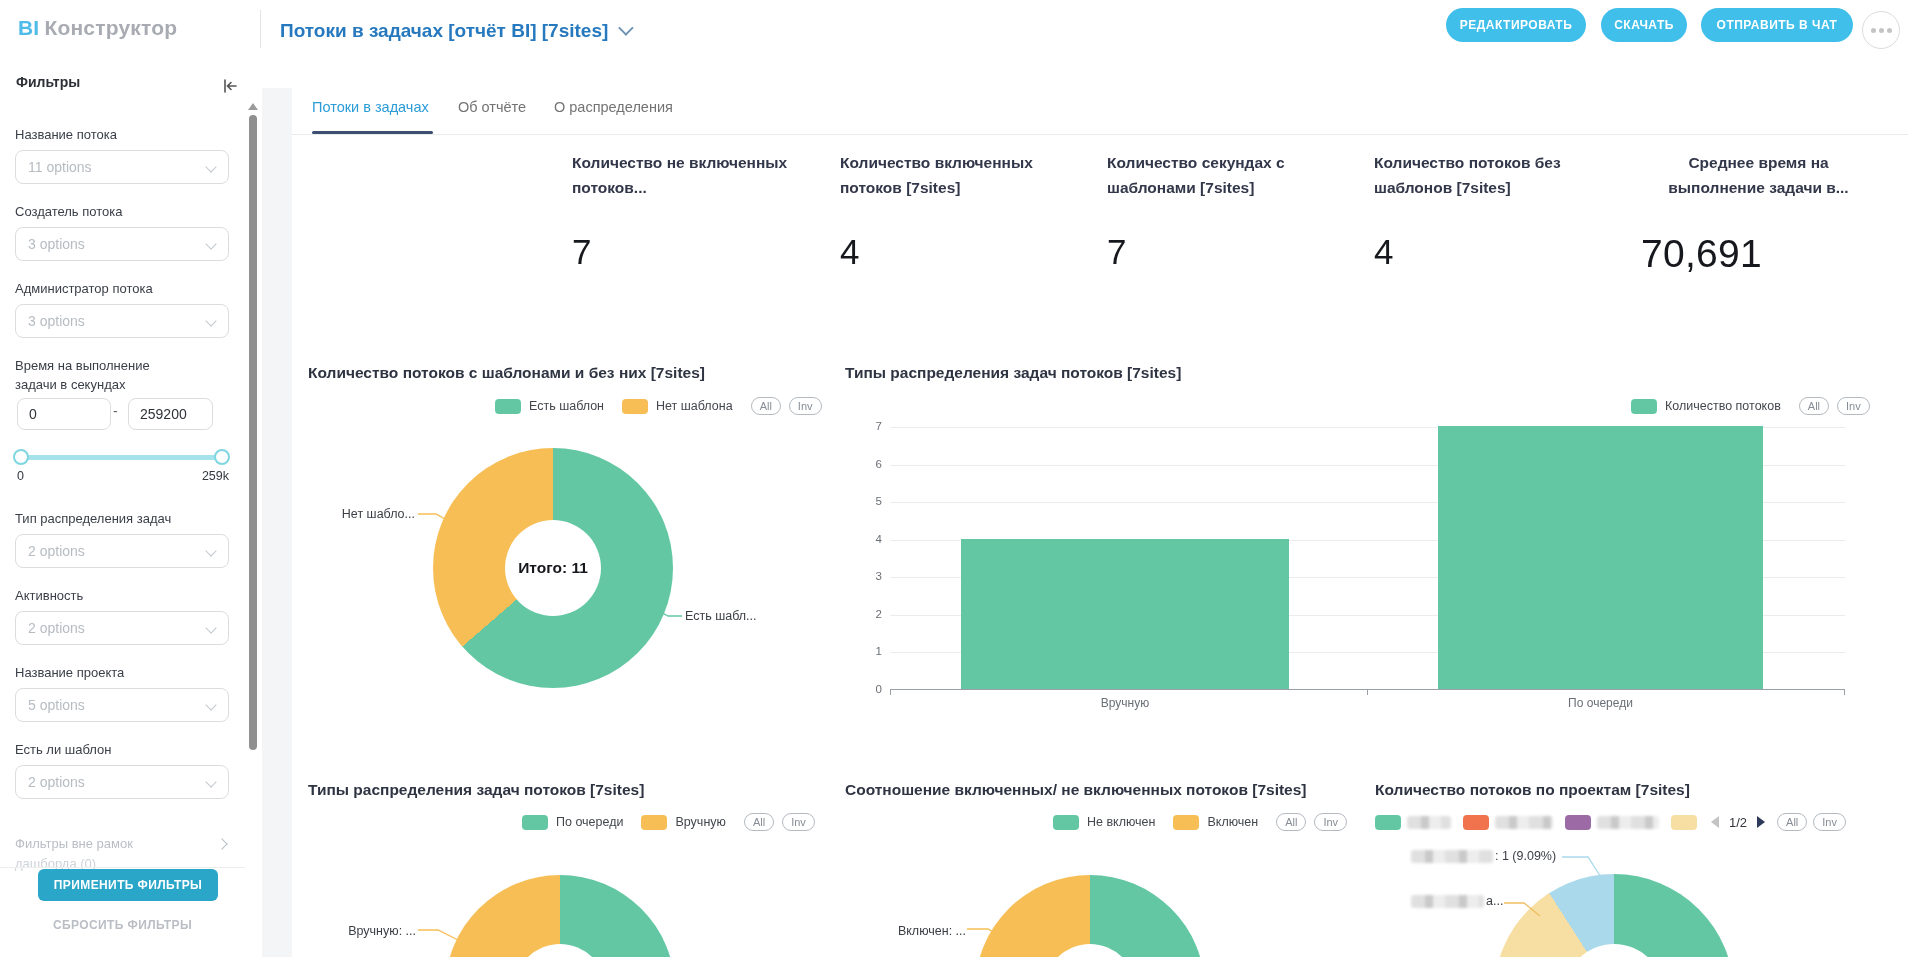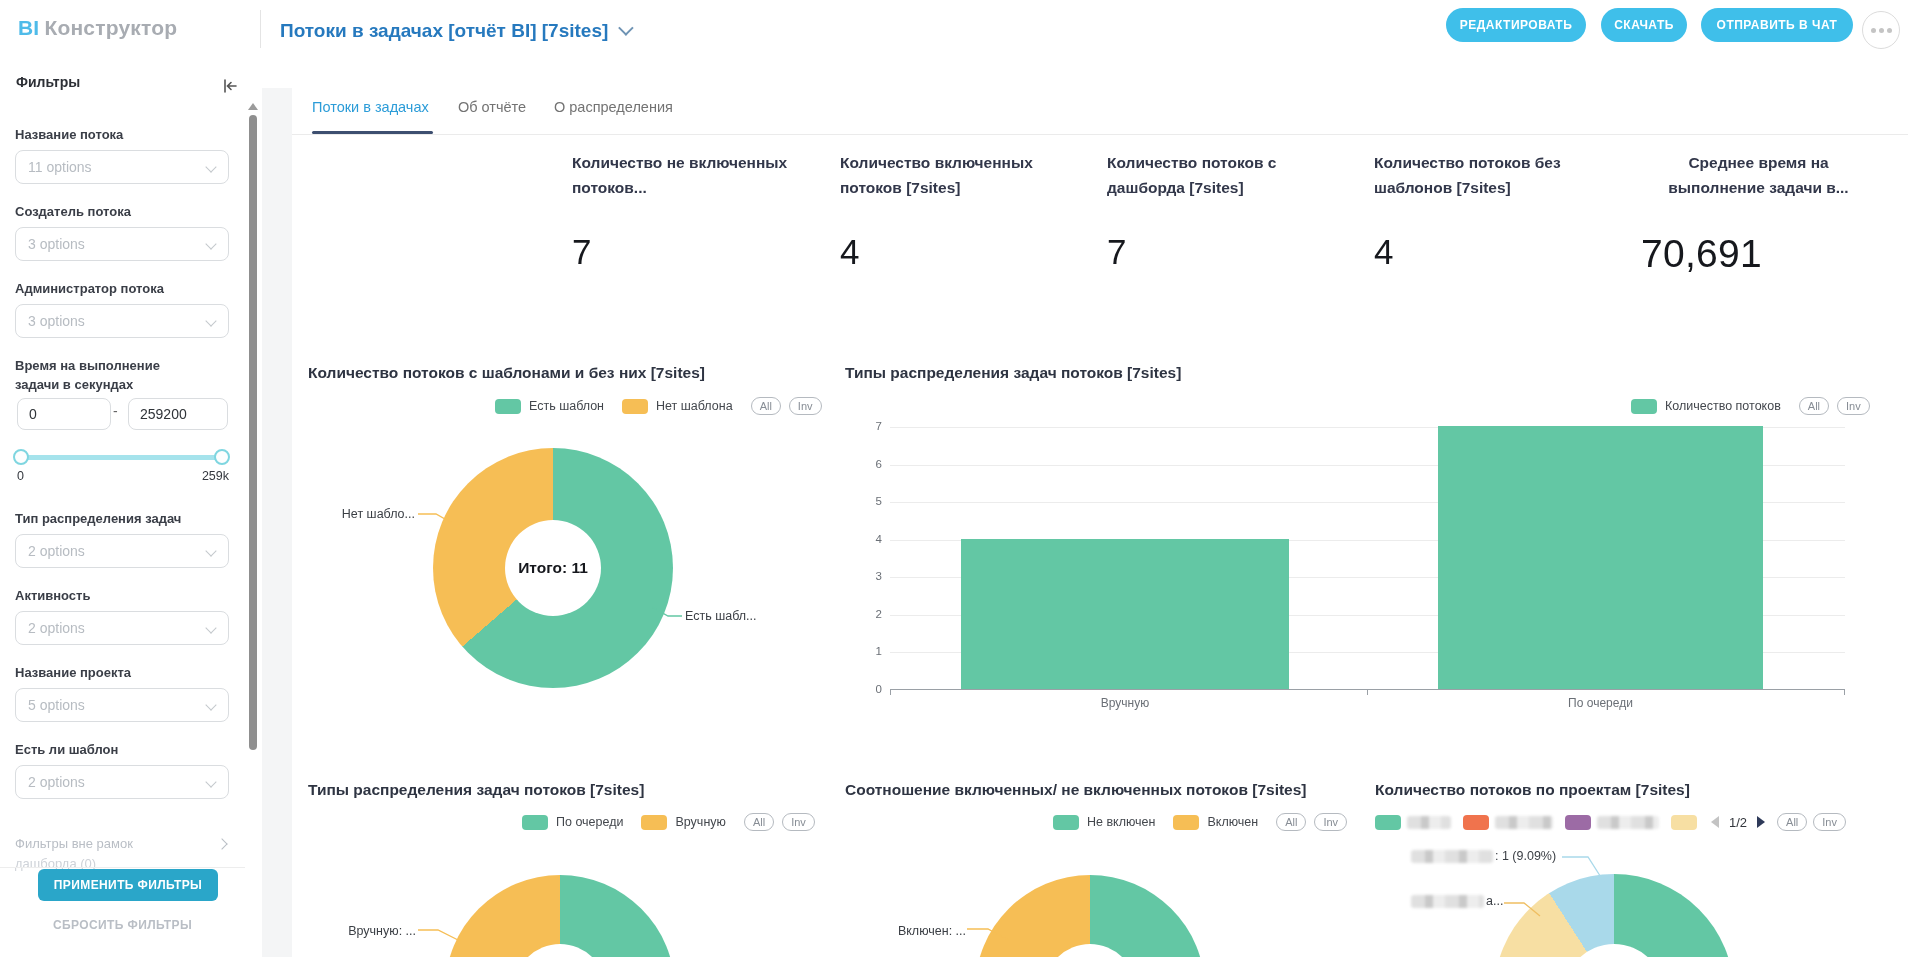--- a/index.html
+++ b/index.html
@@ -20,21 +20,21 @@
   .btn-edit { left:1446px; width:140px; } .btn-dl { left:1601px; width:86px; } .btn-send { left:1701px; width:152px; }
   .btn-more { left:1862px; top:11px; width:38px; height:38px; border-radius:50%; background:#fff;
               border:1px solid #dcdcdc; display:flex; align-items:center; justify-content:center; gap:3px; cursor:pointer; }
   .btn-more i { width:5px; height:5px; border-radius:50%; background:#c4c4c4; }
 
   
   .sb-title { left:16px; top:74px; font-size:14px; font-weight:bold; color:#2d3036; }
   .collapse { left:221px; top:77px; width:18px; height:18px; cursor:pointer; }
   .scroll-up { left:248px; top:103px; width:0; height:0; border-left:5px solid transparent; border-right:5px solid transparent; border-bottom:7px solid #9b9b9b; }
   .scroll-thumb { left:249px; top:115px; width:8px; height:635px; background:#8f8f8f; border-radius:4px; }
-  .f-label { left:15px; font-size:13px; font-weight:bold; color:#3a3e47; }
+  .f-label { left:15px; font-size:13px; font-weight:normal; color:#3a3e47; }
   .f-select { left:15px; width:214px; height:34px; background:#fff; border:1px solid #dadde0; border-radius:8px;
               display:flex; align-items:center; padding-left:12px; font-size:14px; color:#b7bcc2; cursor:pointer; }
   .f-select .sel-chev { position:absolute; right:13px; top:12px; width:8px; height:8px;
               border-right:1.6px solid #c4c8cc; border-bottom:1.6px solid #c4c8cc; transform:rotate(45deg); }
   .num-input { height:32px; border:1px solid #dadde0; border-radius:8px; background:#fff; font-size:14px;
                color:#2f3338; display:flex; align-items:center; padding-left:11px; }
   .range-dash { left:113px; top:403px; color:#666; font-size:14px; }
   .slider-track { left:17px; top:455px; width:206px; height:5px; background:#A5E3EC; border-radius:3px; }
   .slider-handle { top:449px; width:16px; height:16px; border-radius:50%; background:#fdfefe; border:2px solid #7fd6e0; }
   .slider-lbl { top:469px; font-size:12.5px; color:#34383f; }
@@ -133,21 +133,21 @@
   <div class="abs f-label" style="top:281px">Администратор потока</div>
   <div class="abs f-select" style="top:304px">
     <span>3 options</span>
       <span class="sel-chev"></span>
   </div>
 
   <div class="abs f-label" style="top:358px">Время на выполнение</div>
   <div class="abs f-label" style="top:377px">задачи в секундах</div>
   <div class="abs num-input" style="left:17px; top:398px; width:94px;">0</div>
   <div class="abs range-dash">-</div>
-  <div class="abs num-input" style="left:128px; top:398px; width:100px;">259200</div>
+  <div class="abs num-input" style="left:128px; top:398px; width:85px;">259200</div>
   <div class="abs slider-track"></div>
   <div class="abs slider-handle" style="left:13px;"></div>
   <div class="abs slider-handle" style="left:214px;"></div>
   <div class="abs slider-lbl" style="left:17px;">0</div>
   <div class="abs slider-lbl" style="left:185px; width:44px; text-align:right;">259k</div>
 
   <div class="abs f-label" style="top:511px">Тип распределения задач</div>
   <div class="abs f-select" style="top:534px">
     <span>2 options</span>
       <span class="sel-chev"></span>
@@ -188,21 +188,21 @@
 
   <div class="abs kpi" style="left:572px;">
     <div class="t">Количество не включенных потоков...</div>
     <div class="v">7</div>
   </div>
   <div class="abs kpi" style="left:840px;">
     <div class="t">Количество включенных потоков [7sites]</div>
     <div class="v">4</div>
   </div>
   <div class="abs kpi" style="left:1107px;">
-    <div class="t">Количество потоков с дашборда [7sites]</div>
+    <div class="t">Количество секундах с шаблонами [7sites]</div>
     <div class="v">7</div>
   </div>
   <div class="abs kpi" style="left:1374px;">
     <div class="t">Количество потоков без шаблонов [7sites]</div>
     <div class="v">4</div>
   </div>
   <div class="abs kpi" style="left:1641px;text-align:center;">
     <div class="t">Среднее время на выполнение задачи в...</div>
     <div class="v big">70,691</div>
   </div>

